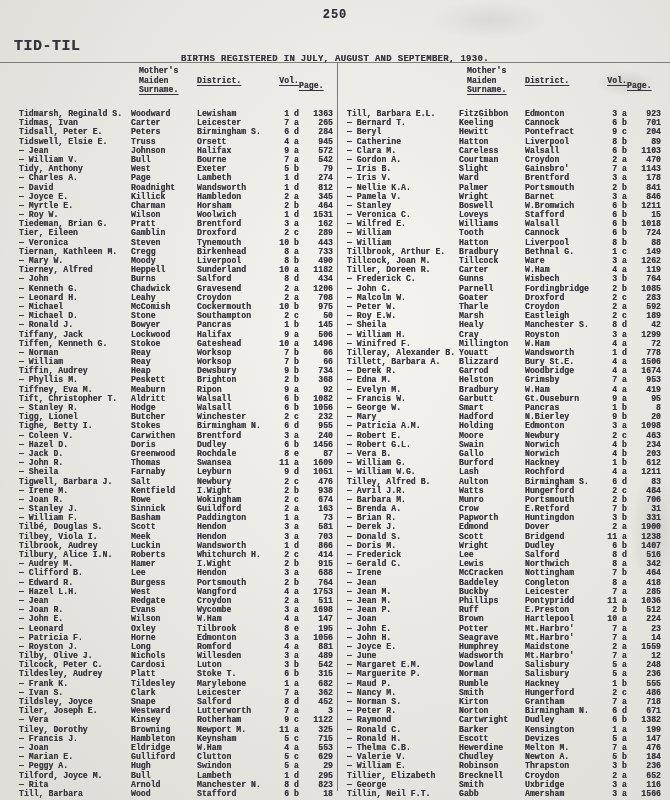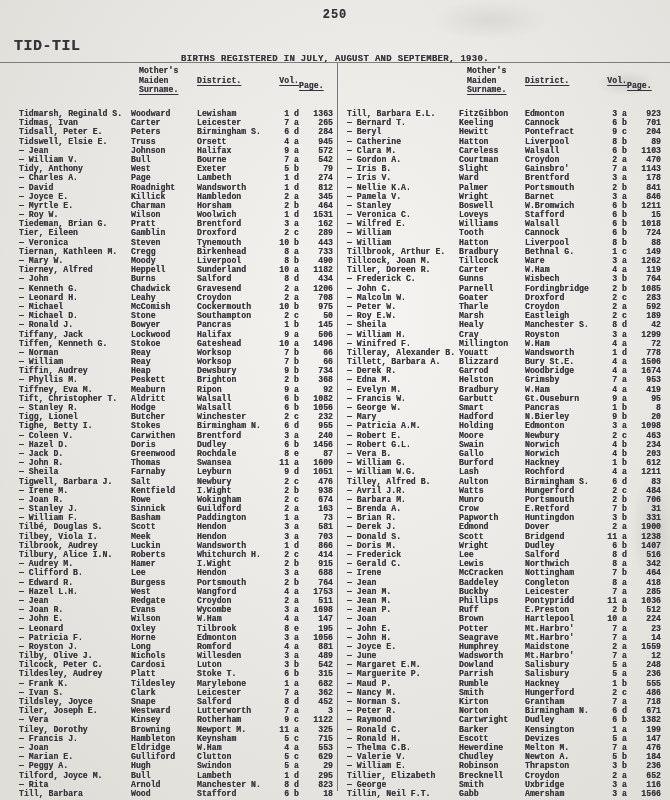--- a/index.html
+++ b/index.html
@@ -1029,21 +1029,21 @@
       </div>
       <div class="row">
         <span class="cell c-name">— Margaret E.M.</span>
         <span class="cell c-surname">Dowland</span>
         <span class="cell c-district">Salisbury</span>
         <span class="cell c-vol">5 a</span>
         <span class="cell c-page">248</span>
       </div>
       <div class="row">
         <span class="cell c-name">— Marguerite P.</span>
-        <span class="cell c-surname">Parrish</span>
+        <span class="cell c-surname">Norman</span>
         <span class="cell c-district">Salisbury</span>
         <span class="cell c-vol">5 a</span>
         <span class="cell c-page">236</span>
       </div>
       <div class="row">
         <span class="cell c-name">— Maud P.</span>
         <span class="cell c-surname">Rumble</span>
         <span class="cell c-district">Hackney</span>
         <span class="cell c-vol">1 b</span>
         <span class="cell c-page">555</span>

